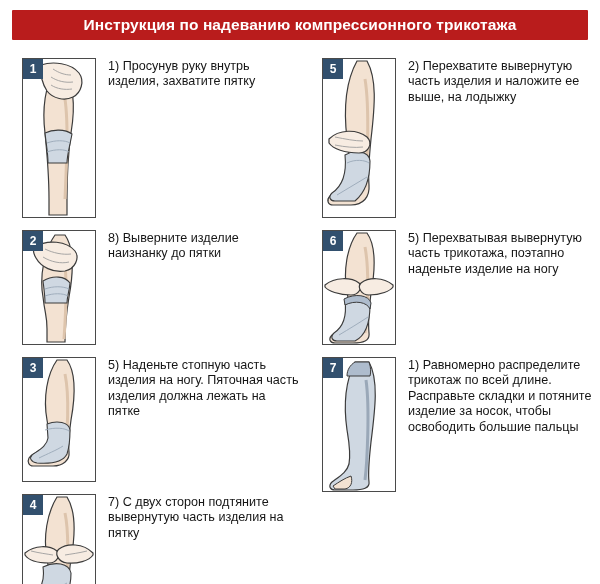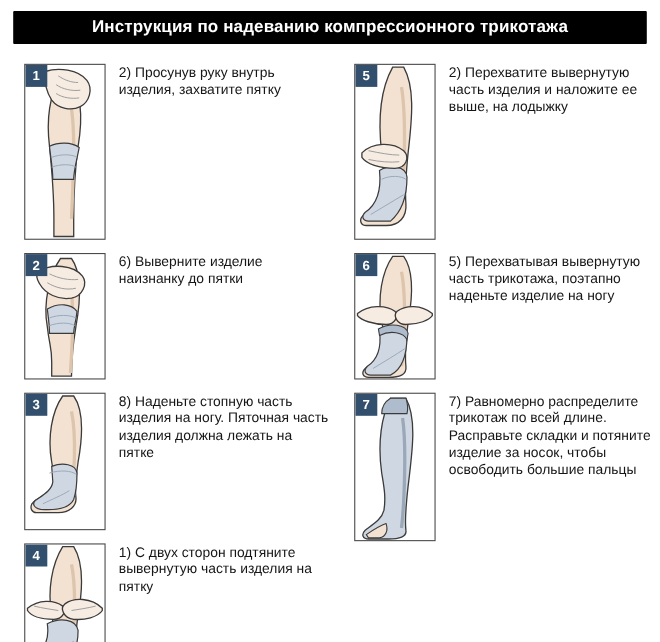--- a/index.html
+++ b/index.html
@@ -21,21 +21,21 @@
     height: 584px;
     position: relative;
     box-sizing: border-box;
     padding: 0;
   }
 
   
   .header {
     margin: 10px 12px 0 12px;
     height: 30px;
-    background: #000000;
+    background: #b91c1c;
     display: flex;
     align-items: center;
     justify-content: center;
     border-radius: 1px;
   }
   .header-title {
     color: #ffffff;
     font-size: 15.5px;
     font-weight: bold;
     letter-spacing: 0.1px;
@@ -130,77 +130,77 @@
             <path d="M18 6 C30 2, 48 4, 56 14 C62 22, 58 34, 50 38 C42 42, 30 40, 24 32 C20 26, 16 14, 18 6 Z" fill="#f7ece2" stroke="#3b3b3b" stroke-width="1.2"></path>
             <path d="M30 10 C36 14, 42 16, 48 16" fill="none" stroke="#9d9d9d" stroke-width="0.9"></path>
             <path d="M28 18 C34 22, 42 24, 50 23" fill="none" stroke="#9d9d9d" stroke-width="0.9"></path>
             <path d="M28 26 C34 30, 42 31, 49 30" fill="none" stroke="#9d9d9d" stroke-width="0.9"></path>
 
             <path d="M22 74 C30 70, 42 70, 49 75 C47 86, 44 96, 44 104 L25 104 C25 94, 23 84, 22 74 Z" fill="#cfd8e2" stroke="#3b3b3b" stroke-width="1.1"></path>
             <path d="M24 84 C32 81, 42 81, 47 84" fill="none" stroke="#9aa8b8" stroke-width="0.9"></path>
             <path d="M24 93 C32 90, 42 90, 46 93" fill="none" stroke="#9aa8b8" stroke-width="0.9"></path>
           </svg>
         </div>
-        <div class="step-text">2) Просунув руку внутрь изделия, захватите пятку</div>
+        <div class="step-text">1) Просунув руку внутрь изделия, захватите пятку</div>
       </div>
 
       <div class="step">
         <div class="step-figure h-115">
           <div class="step-num">2</div>
           <svg width="72" height="113" viewBox="0 0 72 113">
             <path d="M42 4 C52 18, 50 44, 46 66 C43 84, 42 98, 42 111 L24 111 L24 98 C24 84, 22 84, 20 66 C16 44, 22 18, 32 4 Z" fill="#f3e2d2" stroke="#3b3b3b" stroke-width="1.2"></path>
             <path d="M40 20 C45 42, 43 80, 41 108" fill="none" stroke="#ddc4ac" stroke-width="3"></path>
 
             <path d="M12 16 C24 8, 44 10, 52 20 C57 27, 52 38, 42 40 C30 42, 18 36, 13 27 C10 22, 10 18, 12 16 Z" fill="#f7ece2" stroke="#3b3b3b" stroke-width="1.2"></path>
             <path d="M22 18 C30 22, 40 24, 48 23" fill="none" stroke="#9d9d9d" stroke-width="0.9"></path>
             <path d="M20 26 C28 31, 38 33, 46 31" fill="none" stroke="#9d9d9d" stroke-width="0.9"></path>
 
             <path d="M20 50 C30 44, 42 45, 47 52 C46 62, 44 66, 44 72 L22 72 C22 64, 21 58, 20 50 Z" fill="#cfd8e2" stroke="#3b3b3b" stroke-width="1.1"></path>
             <path d="M22 58 C30 55, 40 55, 46 58" fill="none" stroke="#9aa8b8" stroke-width="0.9"></path>
             <path d="M22 65 C30 62, 40 62, 45 65" fill="none" stroke="#9aa8b8" stroke-width="0.9"></path>
           </svg>
         </div>
-        <div class="step-text">6) Выверните изделие наизнанку до пятки</div>
+        <div class="step-text">8) Выверните изделие наизнанку до пятки</div>
       </div>
 
       <div class="step">
         <div class="step-figure h-125">
           <div class="step-num">3</div>
           <svg width="72" height="123" viewBox="0 0 72 123">
 
             <path d="M44 2 C54 16, 52 40, 48 62 C46 76, 45 86, 46 94 C47 102, 40 108, 30 108 L10 108 C6 108, 4 104, 6 100 C10 94, 22 92, 26 86 C28 80, 26 74, 24 62 C20 40, 24 16, 34 2 Z" fill="#f3e2d2" stroke="#3b3b3b" stroke-width="1.2"></path>
             <path d="M42 16 C47 40, 44 78, 42 92" fill="none" stroke="#ddc4ac" stroke-width="3"></path>
 
             <path d="M26 86 C32 90, 40 92, 46 92" fill="none" stroke="#c7a98c" stroke-width="1"></path>
 
             <path d="M24 66 C34 62, 46 64, 47 72 C47 82, 46 90, 44 96 C40 104, 28 106, 14 105 C8 104, 6 100, 9 97 C16 92, 24 88, 25 80 Z" fill="#cfd8e2" stroke="#3b3b3b" stroke-width="1.1"></path>
             <path d="M16 100 C24 96, 34 92, 40 88" fill="none" stroke="#9aa8b8" stroke-width="0.9"></path>
             <path d="M22 72 C32 69, 42 70, 46 73" fill="none" stroke="#9aa8b8" stroke-width="0.9"></path>
           </svg>
         </div>
-        <div class="step-text">8) Наденьте стопную часть изделия на ногу. Пяточная часть изделия должна лежать на пятке</div>
+        <div class="step-text">5) Наденьте стопную часть изделия на ногу. Пяточная часть изделия должна лежать на пятке</div>
       </div>
 
       <div class="step">
         <div class="step-figure h-125">
           <div class="step-num">4</div>
           <svg width="72" height="123" viewBox="0 0 72 123">
             <path d="M44 2 C54 18, 52 42, 48 64 C46 78, 45 88, 46 96 C47 104, 40 110, 30 110 L10 110 C6 110, 4 106, 6 102 C10 96, 22 94, 26 88 C28 82, 26 76, 24 64 C20 42, 24 18, 34 2 Z" fill="#f3e2d2" stroke="#3b3b3b" stroke-width="1.2"></path>
             <path d="M42 18 C47 42, 44 82, 42 96" fill="none" stroke="#ddc4ac" stroke-width="3"></path>
 
             <path d="M20 72 C32 66, 46 68, 48 78 C48 92, 44 104, 32 110 L12 110 C7 110, 5 105, 9 101 C18 95, 22 86, 20 72 Z" fill="#cfd8e2" stroke="#3b3b3b" stroke-width="1.1"></path>
             <path d="M14 104 C24 98, 34 94, 44 88" fill="none" stroke="#9aa8b8" stroke-width="0.9"></path>
 
             <path d="M2 58 C12 50, 26 50, 34 56 C38 60, 34 68, 26 68 C16 68, 6 66, 2 60 Z" fill="#f7ece2" stroke="#3b3b3b" stroke-width="1.2"></path>
             <path d="M70 58 C60 48, 44 48, 36 54 C31 58, 35 67, 44 68 C54 69, 66 66, 70 60 Z" fill="#f7ece2" stroke="#3b3b3b" stroke-width="1.2"></path>
             <path d="M8 56 C16 58, 24 59, 30 60" fill="none" stroke="#9d9d9d" stroke-width="0.9"></path>
             <path d="M64 56 C56 58, 48 59, 42 60" fill="none" stroke="#9d9d9d" stroke-width="0.9"></path>
           </svg>
         </div>
-        <div class="step-text">1) С двух сторон подтяните вывернутую часть изделия на пятку</div>
+        <div class="step-text">7) С двух сторон подтяните вывернутую часть изделия на пятку</div>
       </div>
 
     </div>
 
     <div class="column">
 
       <div class="step">
         <div class="step-figure h-160">
           <div class="step-num">5</div>
           <svg width="72" height="158" viewBox="0 0 72 158">
@@ -245,19 +245,19 @@
 
             <path d="M46 4 C56 22, 52 52, 48 84 C46 102, 45 116, 46 124 C47 130, 40 132, 30 132 L12 132 C7 132, 5 128, 9 124 C17 118, 24 114, 26 106 C28 94, 26 84, 24 72 C20 44, 24 20, 32 4 Z" fill="#cfd8e2" stroke="#3b3b3b" stroke-width="1.2"></path>
 
             <path d="M32 4 L46 4 C48 10, 48 14, 47 18 L24 18 C24 12, 27 7, 32 4 Z" fill="#aebccd" stroke="#3b3b3b" stroke-width="1"></path>
 
             <path d="M43 22 C47 50, 44 106, 42 122" fill="none" stroke="#9aa8b8" stroke-width="3"></path>
 
             <path d="M10 128 C16 124, 22 120, 28 118 C30 124, 28 130, 22 131 L12 131 Z" fill="#f3e2d2" stroke="#3b3b3b" stroke-width="1"></path>
           </svg>
         </div>
-        <div class="step-text">7) Равномерно распределите трикотаж по всей длине. Расправьте складки и потяните изделие за носок, чтобы освободить большие пальцы</div>
+        <div class="step-text">1) Равномерно распределите трикотаж по всей длине. Расправьте складки и потяните изделие за носок, чтобы освободить большие пальцы</div>
       </div>
 
     </div>
 
   </div>
 </div>
 
 </body></html>

